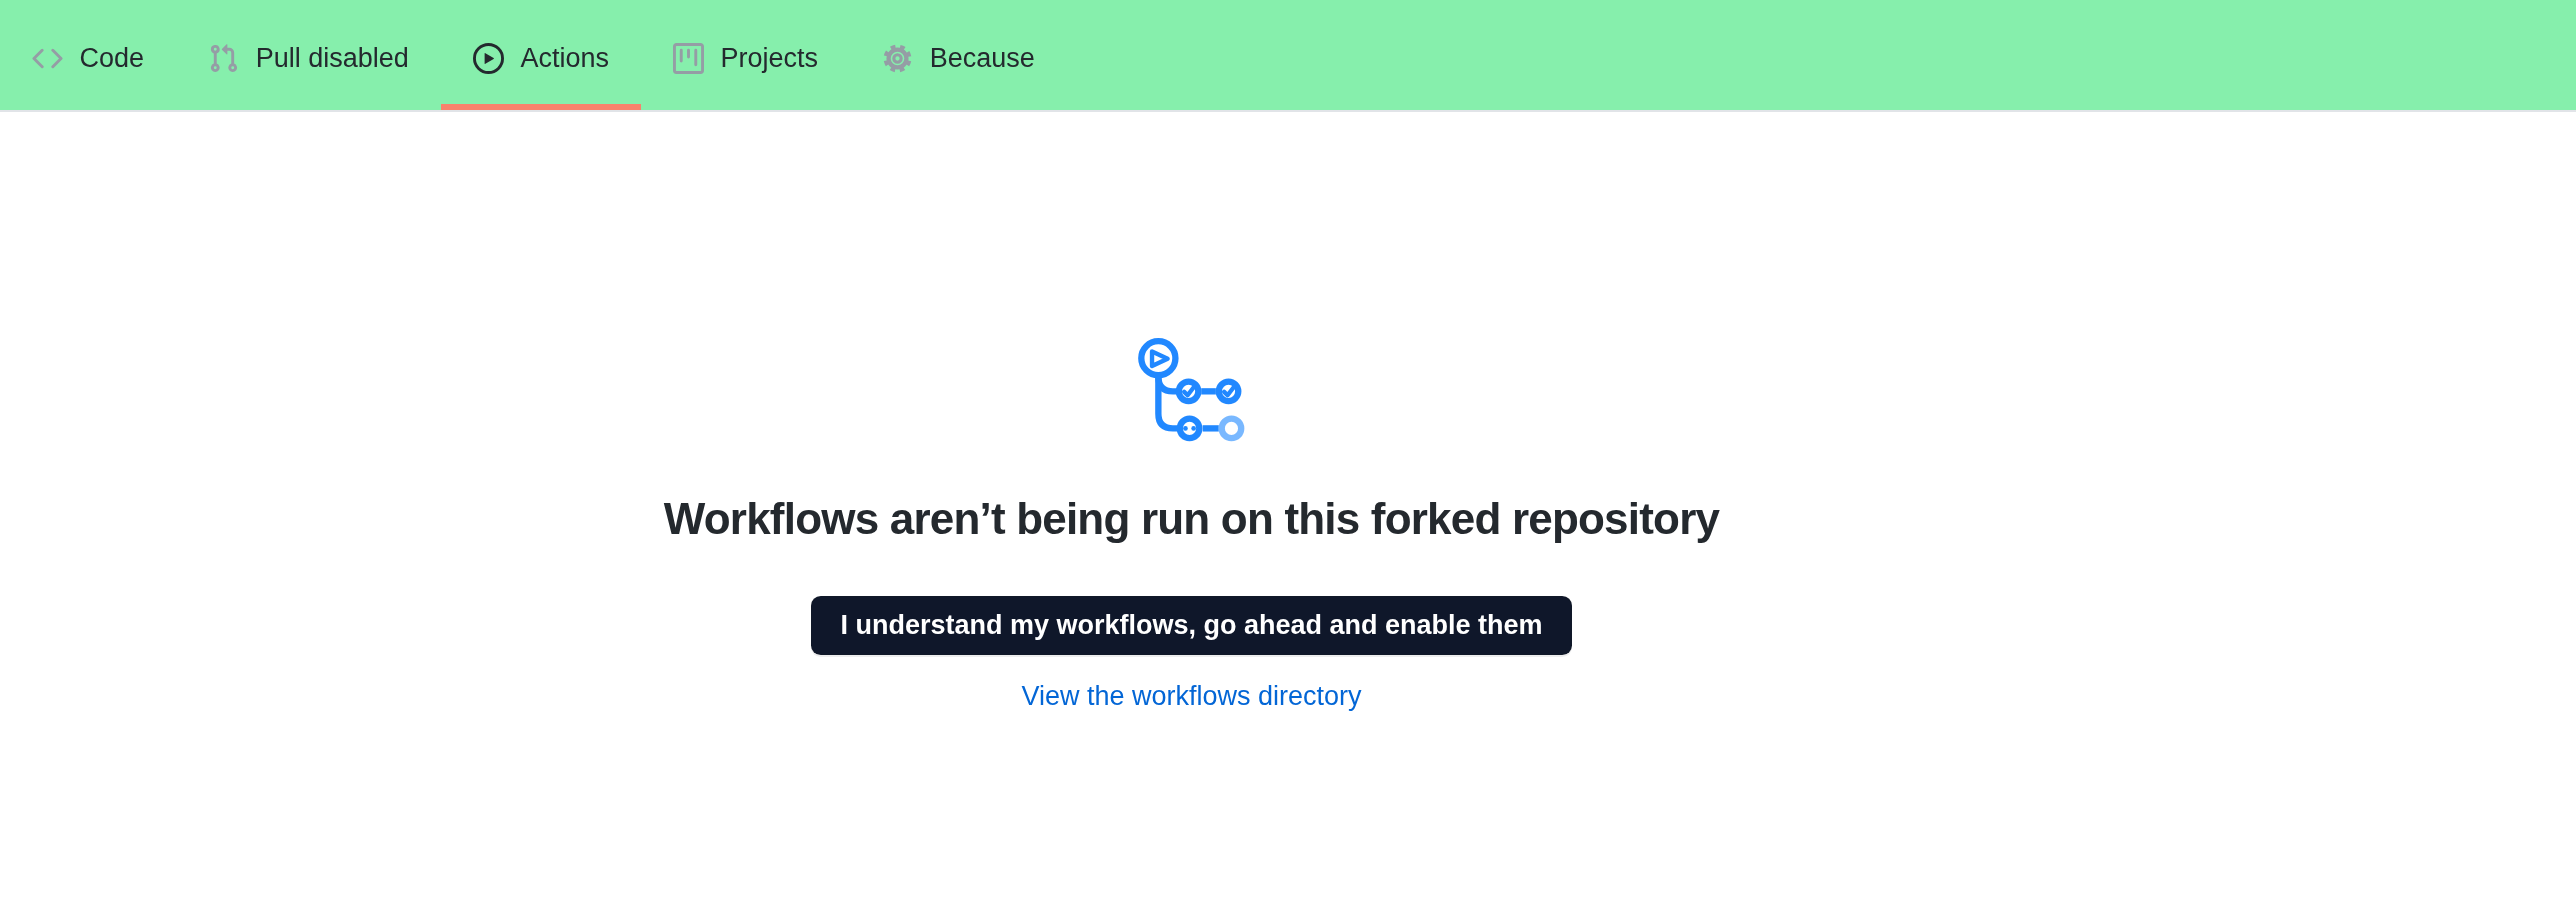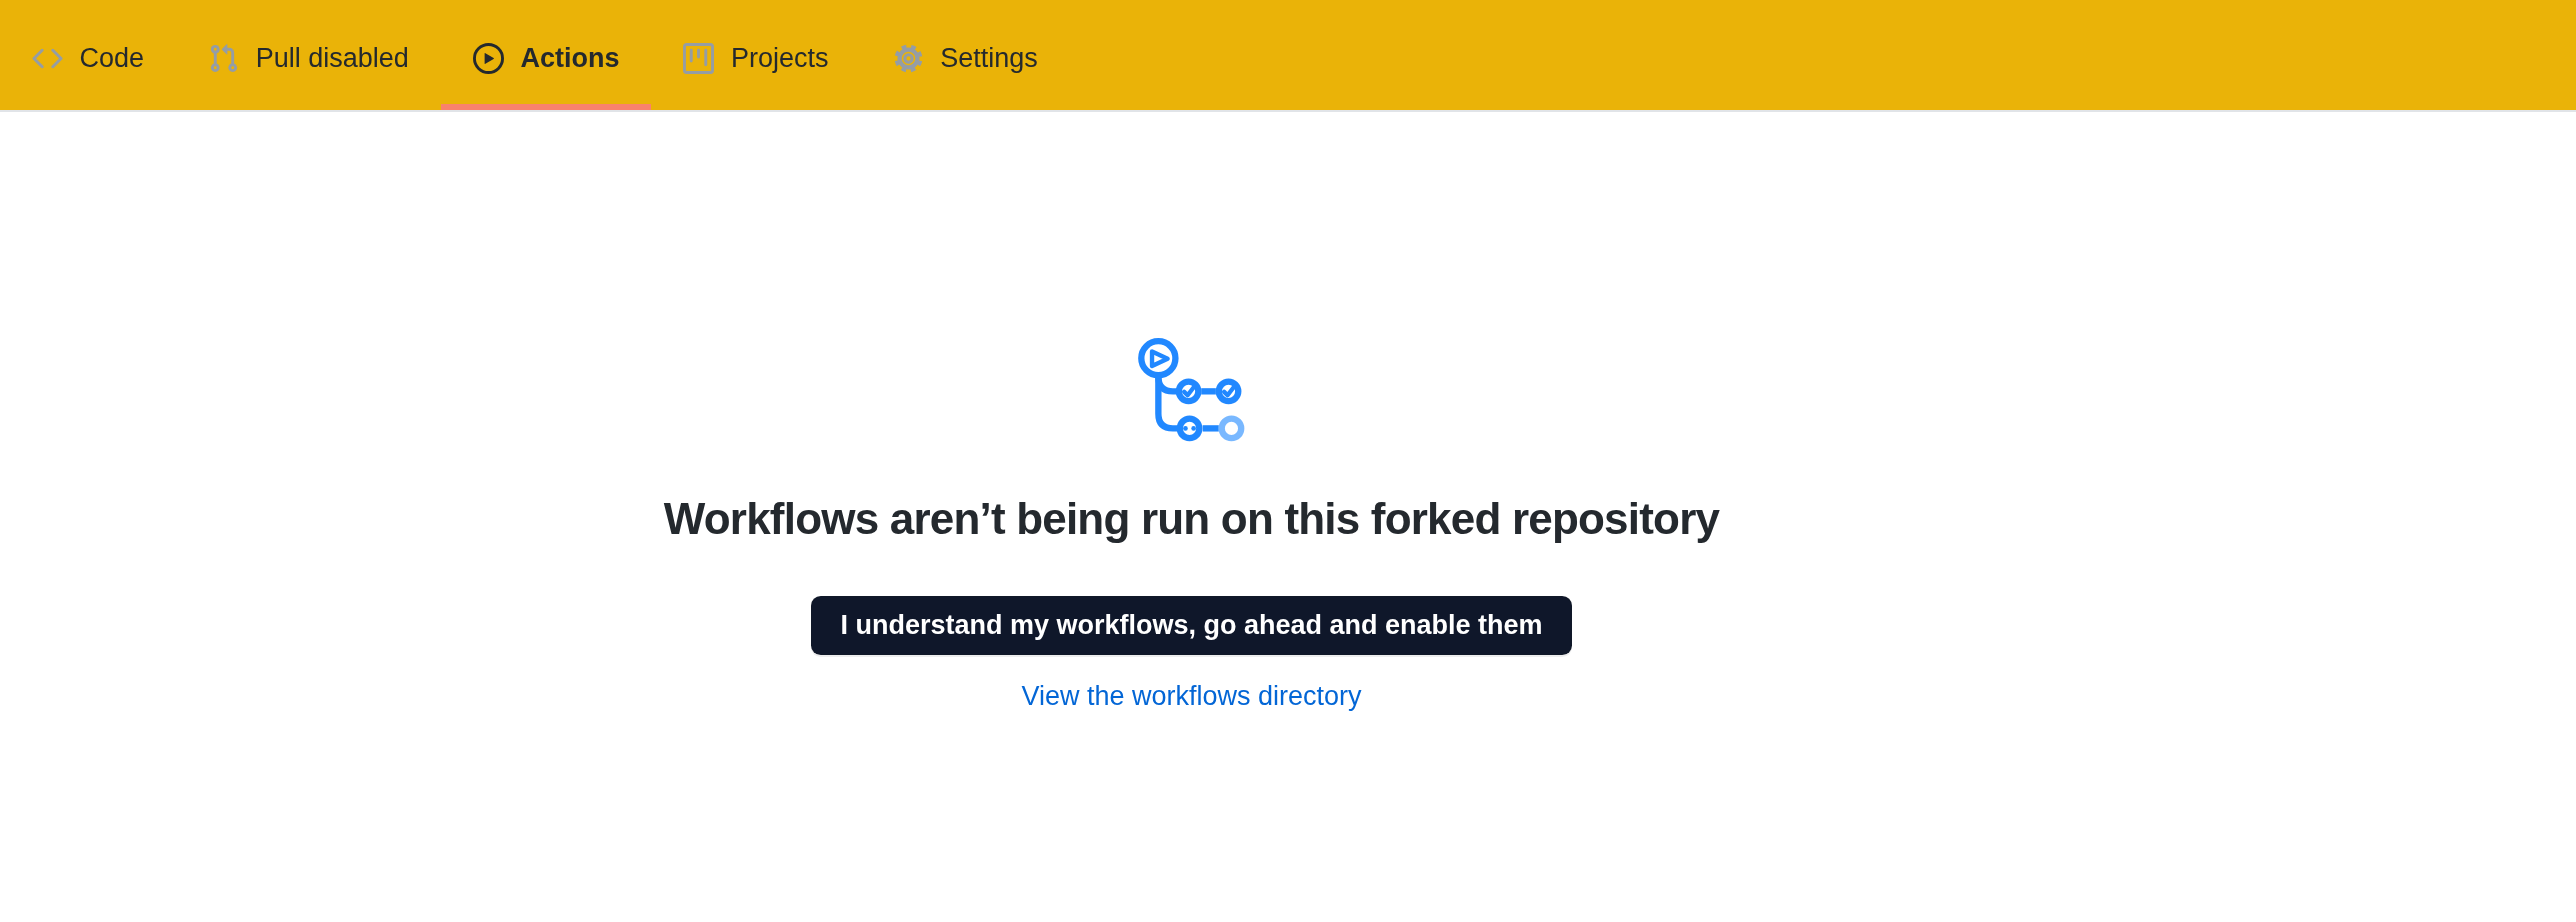--- a/index.html
+++ b/index.html
@@ -9,40 +9,40 @@
     font-family: "Liberation Sans", sans-serif;
     color: #24292e;
     overflow: hidden;
   }
 
   
   .repo-nav {
     display: flex;
     align-items: stretch;
     height: 112px;
-    background: #eab308;
+    background: #86efac;
     border-bottom: 2px solid #e1e4e8;
   }
   .tab {
     display: flex;
     align-items: center;
     gap: 16.6px;
     padding: 13.7px 32px 0 32px;
     border-bottom: 6.8px solid transparent;
     font-size: 27px;
     line-height: 1;
     color: #24292e;
     text-decoration: none;
     cursor: pointer;
     white-space: nowrap;
   }
   .tab .tab-icon { display: inline-flex; width: 31px; height: 31px; }
   .tab .tab-icon svg { width: 31px; height: 31px; fill: #959da5; }
   .tab .tab-icon svg.stroke-icon { fill: none; stroke: #959da5; }
-  .tab.active { font-weight: bold; border-bottom-color: #f9826c; }
+  .tab.active { font-weight: normal; border-bottom-color: #f9826c; }
   .tab.active .tab-icon svg { fill: #24292e; }
 
   
   .main { width: 2383px; }
   .blankslate {
     text-align: center;
     padding-top: 216px;
   }
   .workflow-illustration {
     display: inline-block;
@@ -128,21 +128,21 @@
   </a>
 
   <a class="tab">
     <span class="tab-icon">
       <svg viewBox="0 0 16 16" class="stroke-icon">
         <circle cx="8" cy="8" r="6" stroke-width="2.4" stroke-dasharray="2.36 2.35" transform="rotate(11 8 8)"></circle>
         <circle cx="8" cy="8" r="4.6" stroke-width="2.2"></circle>
         <circle cx="8" cy="8" r="1.9" stroke-width="1.6"></circle>
       </svg>
     </span>
-    <span class="tab-label">Settings</span>
+    <span class="tab-label">Because</span>
   </a>
 
 </nav>
 
 <main class="main">
   <div class="blankslate">
 
     <span class="workflow-illustration">
       <svg viewBox="0 0 118 118" width="115" height="115" fill="none">
 

